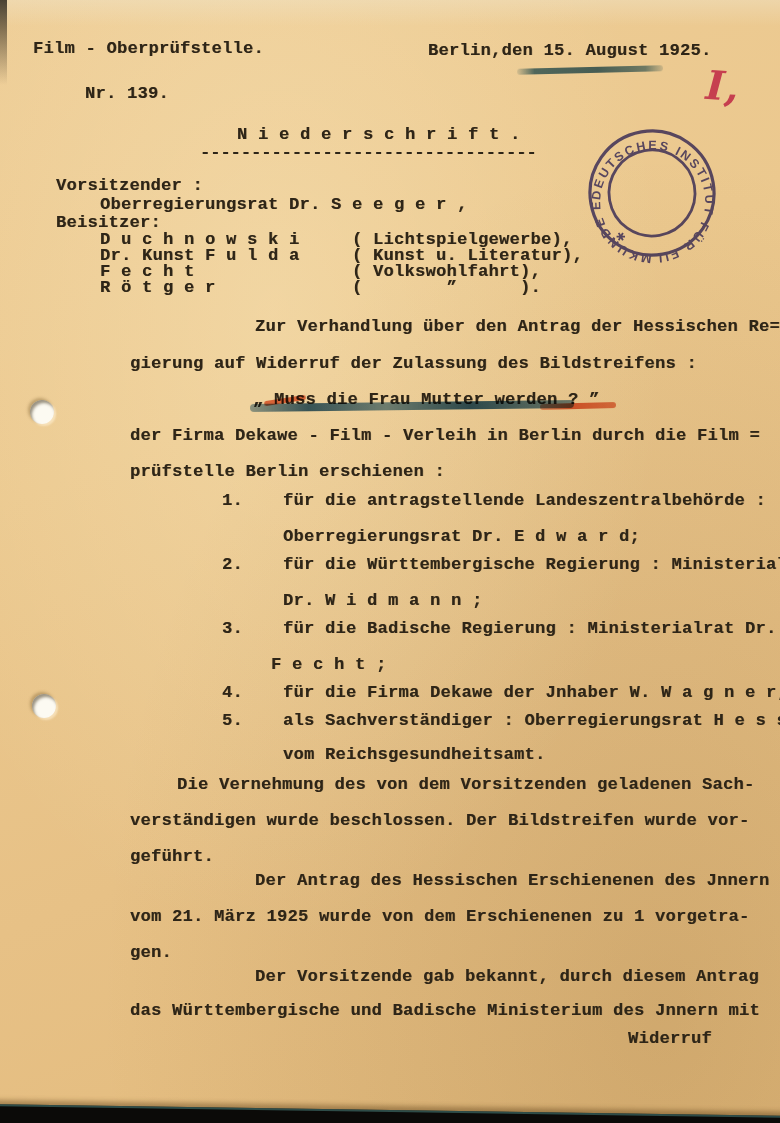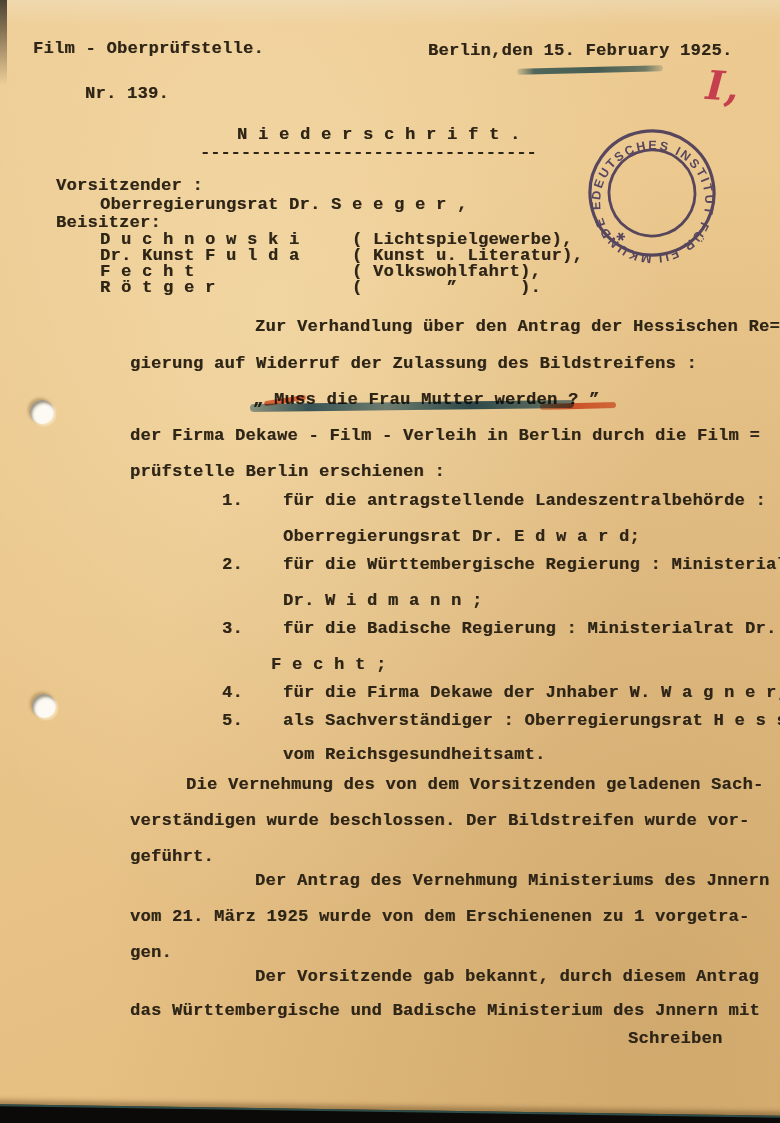--- a/index.html
+++ b/index.html
@@ -68,21 +68,21 @@
 </head>
 <body>
 
 <div id="page">
 
   <div id="top-light"></div>
   <div id="corner-shadow"></div>
 
   <div class="t" style="left:33px; top:38px">Film - Oberprüfstelle.</div>
   <div class="t" style="left:85px; top:83px">Nr. 139.</div>
-  <div class="t" style="left:428px; top:40px">Berlin,den 15. February 1925.</div>
+  <div class="t" style="left:428px; top:40px">Berlin,den 15. August 1925.</div>
   <div class="crayon" id="date-underline"></div>
   <div id="handwritten-I">I,</div>
 
   <div class="t" style="left:237px; top:124px">N i e d e r s c h r i f t .</div>
   <div class="t" id="dash-underline" style="left:200px; top:142px">---------------------------------</div>
 
   <svg id="stamp" viewBox="0 0 144 144">
     <circle cx="72" cy="72" r="62" fill="none" stroke="#433c96" stroke-width="3.2"></circle>
     <circle cx="72" cy="72" r="43" fill="none" stroke="#433c96" stroke-width="2.8"></circle>
     <defs>
@@ -130,31 +130,31 @@
   <div class="t" style="left:283px; top:618px">für die Badische Regierung : Ministerialrat Dr.</div>
   <div class="t" style="left:271px; top:654px">F e c h t ;</div>
 
   <div class="t" style="left:222px; top:682px">4.</div>
   <div class="t" style="left:283px; top:682px">für die Firma Dekawe der Jnhaber W. W a g n e r;</div>
 
   <div class="t" style="left:222px; top:710px">5.</div>
   <div class="t" style="left:283px; top:710px">als Sachverständiger : Oberregierungsrat H e s s e</div>
   <div class="t" style="left:283px; top:744px">vom Reichsgesundheitsamt.</div>
 
-  <div class="t" style="left:186px; top:774px">Die Vernehmung des von dem Vorsitzenden geladenen Sach-</div>
+  <div class="t" style="left:177px; top:774px">Die Vernehmung des von dem Vorsitzenden geladenen Sach-</div>
   <div class="t" style="left:130px; top:810px">verständigen wurde beschlossen. Der Bildstreifen wurde vor-</div>
   <div class="t" style="left:130px; top:846px">geführt.</div>
 
-  <div class="t" style="left:255px; top:870px">Der Antrag des Vernehmung Ministeriums des Jnnern</div>
+  <div class="t" style="left:255px; top:870px">Der Antrag des Hessischen Erschienenen des Jnnern</div>
   <div class="t" style="left:130px; top:906px">vom 21. März 1925 wurde von dem Erschienenen zu 1 vorgetra-</div>
   <div class="t" style="left:130px; top:942px">gen.</div>
 
   <div class="t" style="left:255px; top:966px">Der Vorsitzende gab bekannt, durch diesem Antrag</div>
   <div class="t" style="left:130px; top:1000px">das Württembergische und Badische Ministerium des Jnnern mit</div>
 
-  <div class="t" style="left:628px; top:1028px">Schreiben</div>
+  <div class="t" style="left:628px; top:1028px">Widerruf</div>
 
   <div class="hole" style="left:30px; top:400px"></div>
   <div class="hole" style="left:32px; top:694px"></div>
 
   <div id="bottom-edge"></div>
 
 </div>
 
 </body></html>

